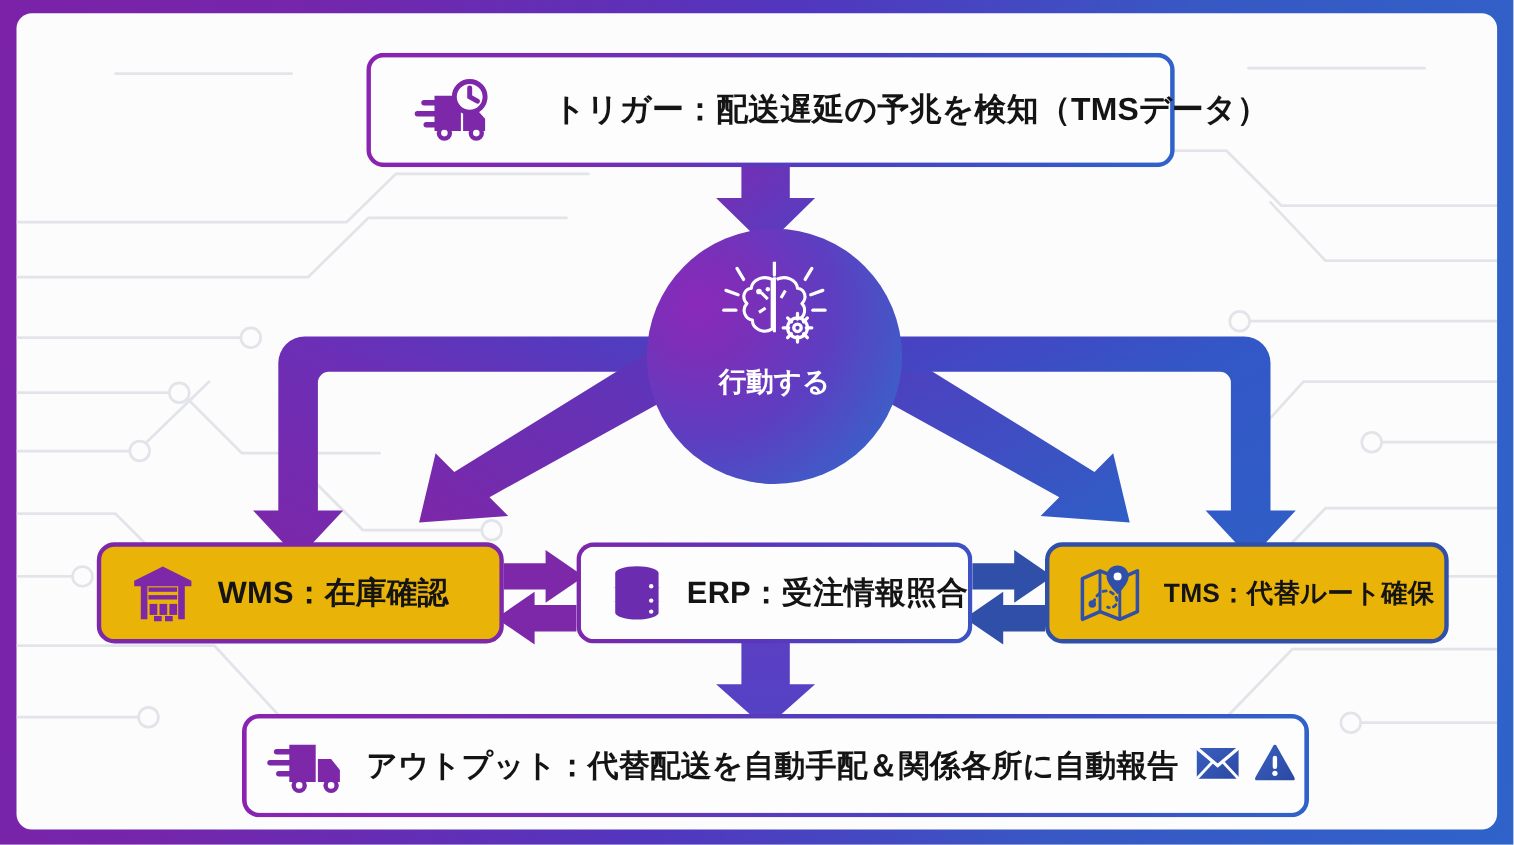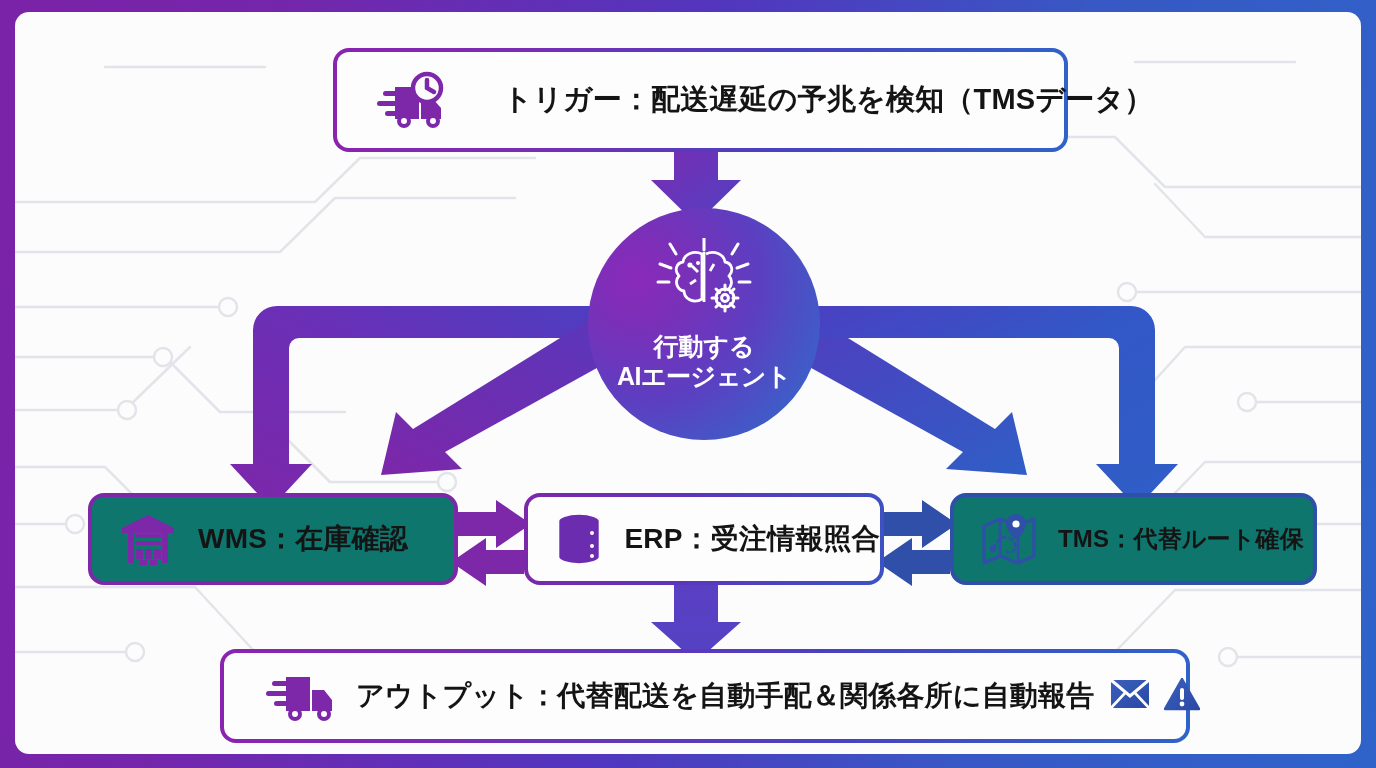--- a/index.html
+++ b/index.html
@@ -24,21 +24,21 @@
   }
   #circuit {
     position: absolute; inset: 0;
     width: 100%; height: 100%;
     opacity: 1;
   }
 
   
   .node {
     position: absolute;
-    background: #0f766e;
+    background: #eab308;
     border-radius: 16px;
     display: flex;
     align-items: center;
     z-index: 6;
   }
   .node .lbl {
     font-weight: bold;
     color: #141414;
     letter-spacing: 0.2px;
     white-space: nowrap;
@@ -80,21 +80,21 @@
     padding-left: 26px;
   }
   #tms-box .lbl { font-size: 24px; margin-left: 20px; }
 
   #output-box {
     left: 205px; top: 637px; width: 970px; height: 94px;
     border: 4px solid transparent;
     background:
       linear-gradient(#fdfdfe,#fdfdfe) padding-box,
       linear-gradient(95deg, #8a23b0 0%, #7a2cb4 22%, #4a41c0 62%, #2f63c9 100%) border-box;
-    padding-left: 40px;
+    padding-left: 17px;
   }
   #output-box .lbl { font-size: 28px; margin-left: 18px; }
   #output-box .trailing { display: flex; align-items: center; margin-left: 16px; gap: 14px; }
 
   
   #agent-circle {
     position: absolute;
     left: 573px; top: 196px;
     width: 232px; height: 232px;
     border-radius: 50%;
@@ -296,21 +296,20 @@
           </g>
           <g stroke="#ffffff" stroke-width="3" fill="none">
             <circle cx="71" cy="60" r="9"></circle>
             <circle cx="71" cy="60" r="3.4"></circle>
             <path d="M71 47 v5 M71 68 v5 M58 60 h5 M79 60 h5 M62 51 l3.5 3.5 M76.5 65.5 l3.5 3.5 M80 51 l-3.5 3.5 M65.5 65.5 l-3.5 3.5" stroke-linecap="round"></path>
           </g>
         </svg>
       </span>
       <span class="agent-text">
         <span class="l1">行動する</span>
-        <span class="l2">AIエージェント</span>
       </span>
     </div>
 
     <div class="node" id="wms-box">
       <span class="ico">
         <svg width="56" height="52" viewBox="0 0 56 52">
           <g fill="#7d27a9">
             <path d="M28 2 L54 15 V20 L48 20 V50 H42 V20 H14 V50 H8 V20 L2 20 V15 Z"></path>
             <rect x="15" y="21" width="26" height="4"></rect>
             <rect x="15" y="28" width="26" height="4"></rect>

